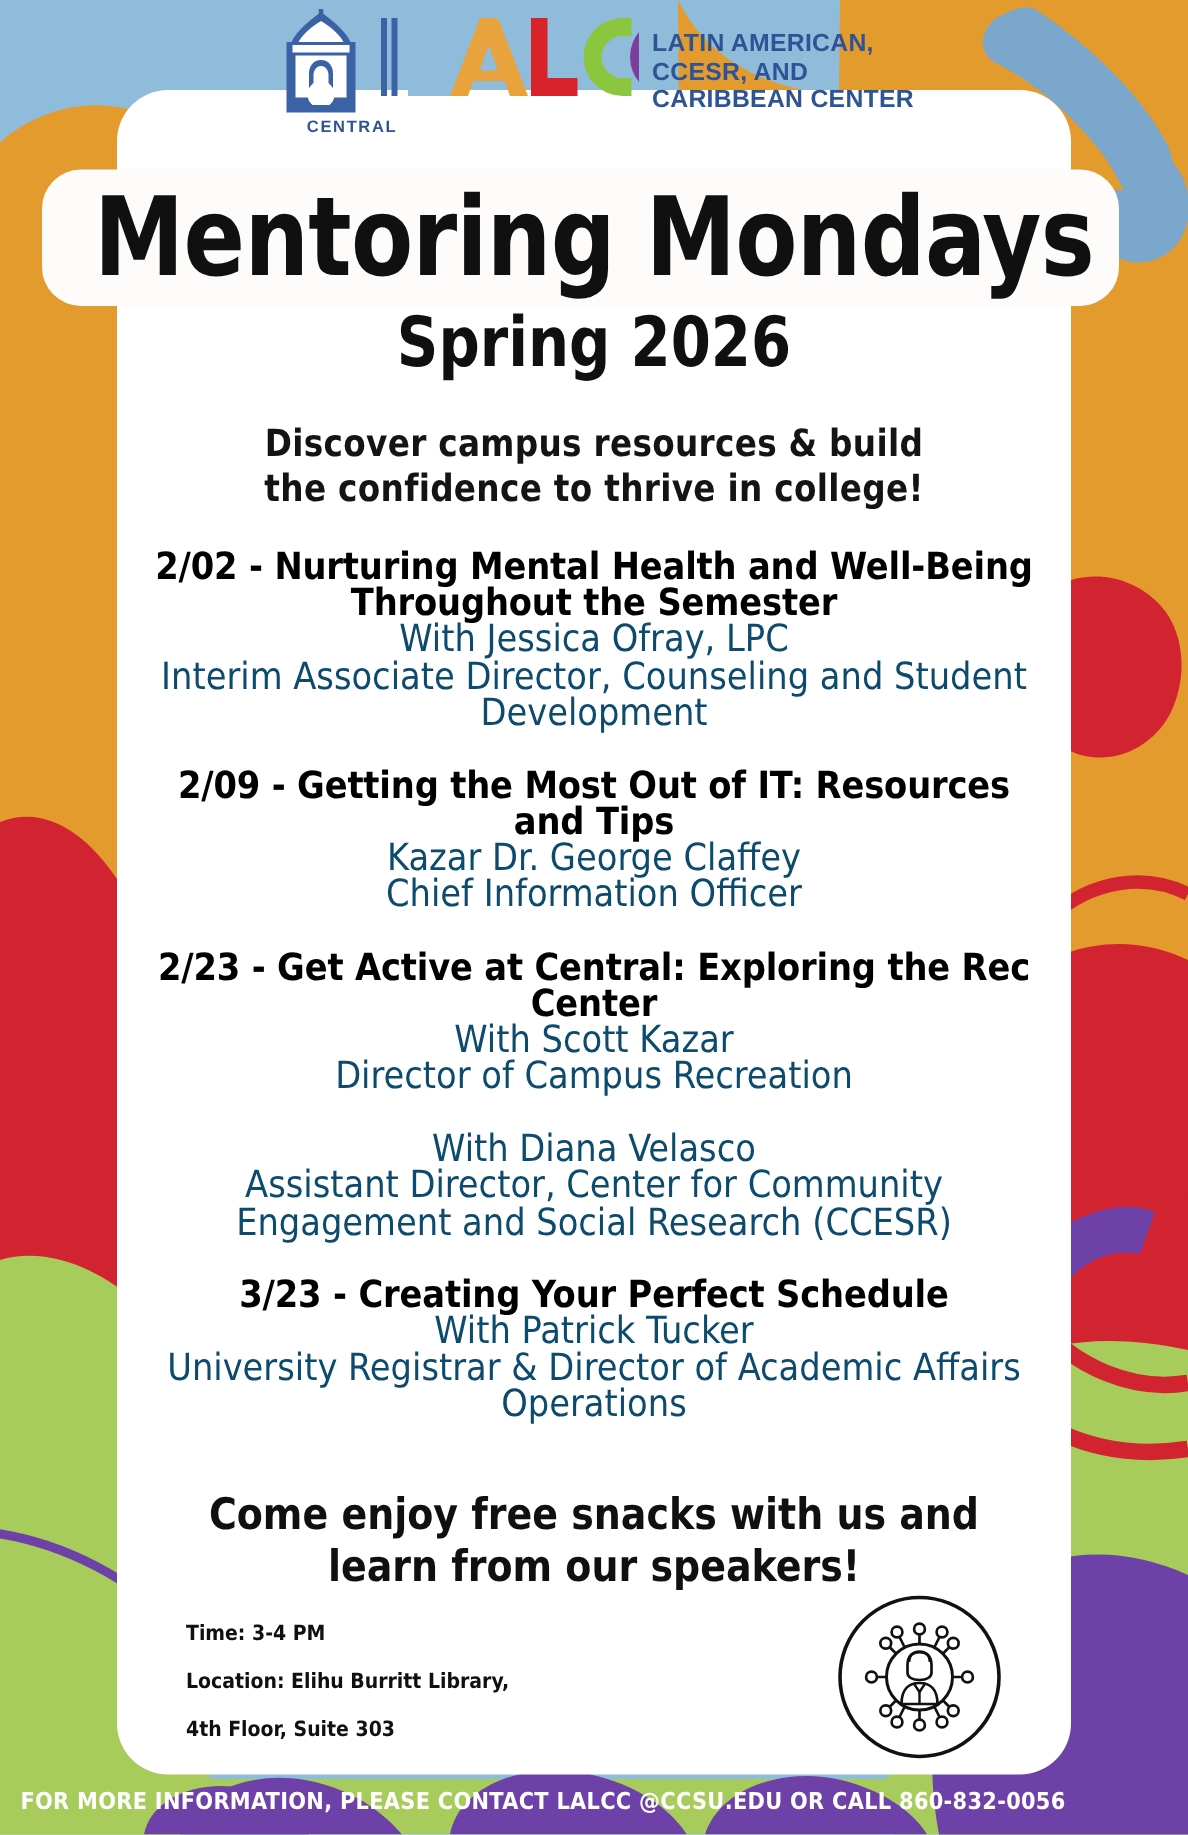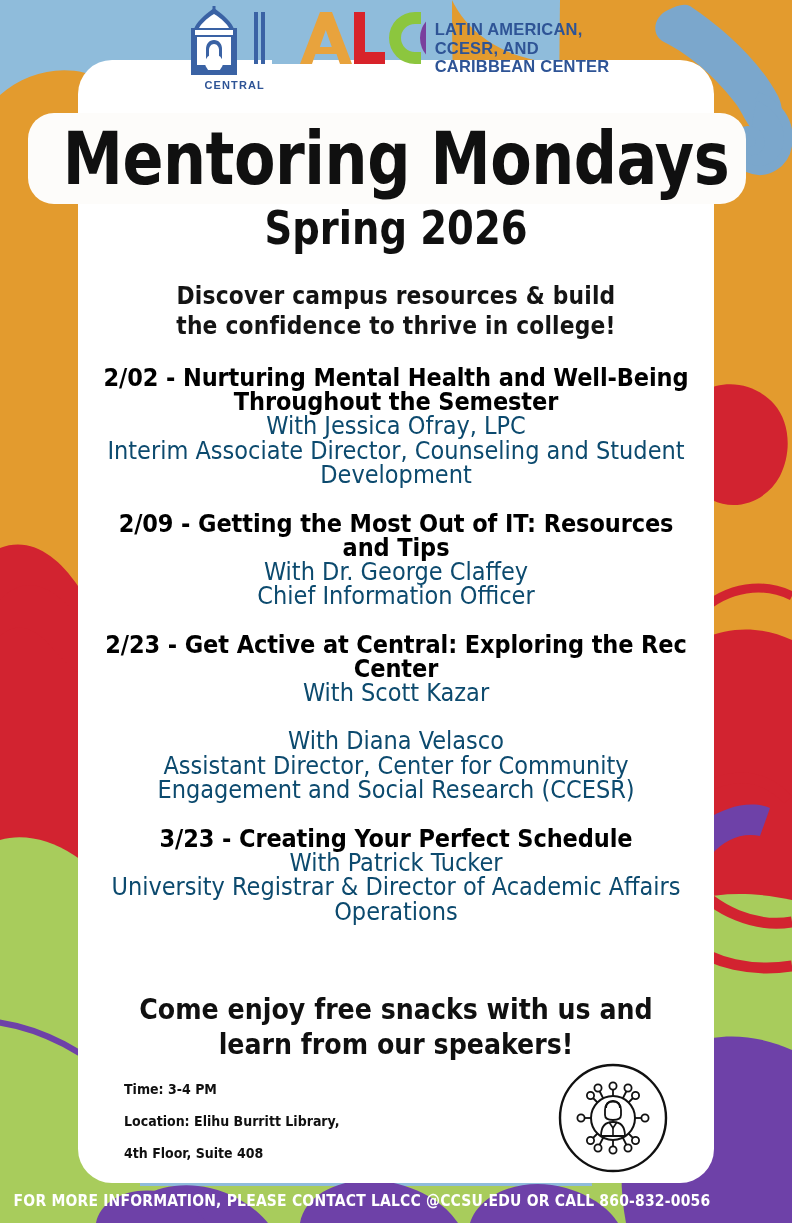--- a/index.html
+++ b/index.html
@@ -216,27 +216,28 @@
   <div class="sessions">
 
     <div class="session">
       <div class="s-title">2/02 - Nurturing Mental Health and Well-Being Throughout the Semester</div>
       <div class="s-line">With  Jessica Ofray, LPC</div>
       <div class="s-line">Interim Associate Director, Counseling and Student Development</div>
     </div>
 
     <div class="session">
       <div class="s-title">2/09 - Getting the Most Out of IT: Resources and Tips</div>
-      <div class="s-line">With Dr. George Claffey</div>
+      <div class="s-line">Kazar Dr. George Claffey</div>
       <div class="s-line">Chief Information Officer</div>
     </div>
 
     <div class="session">
       <div class="s-title">2/23 - Get Active at Central: Exploring the Rec Center</div>
       <div class="s-line">With Scott Kazar</div>
+      <div class="s-line">Director of Campus Recreation</div>
     </div>
 
     <div class="session">
       <div class="s-line">With Diana Velasco</div>
       <div class="s-line">Assistant Director, Center for Community Engagement and Social Research (CCESR)</div>
     </div>
 
     <div class="session">
       <div class="s-title">3/23 -  Creating Your Perfect Schedule</div>
       <div class="s-line">With Patrick Tucker</div>
@@ -246,21 +247,21 @@
   </div>
 
   <div class="cta">
     <div>Come enjoy free snacks with us and</div>
     <div>learn from our speakers!</div>
   </div>
 
   <div class="details">
     <div>Time: 3-4 PM</div>
     <div>Location: Elihu Burritt Library,</div>
-    <div>4th Floor, Suite 408</div>
+    <div>4th Floor, Suite 303</div>
   </div>
 
   <div class="badge">
     <svg width="112" height="112" viewBox="0 0 112 112" xmlns="http://www.w3.org/2000/svg">
       <circle cx="56" cy="56" r="53" fill="#ffffff" stroke="#111111" stroke-width="2.4"></circle>
       <g stroke="#111111" stroke-width="1.8" fill="none">
         <line x1="56" y1="56" x2="56" y2="26"></line>
         <line x1="56" y1="56" x2="77" y2="35"></line>
         <line x1="56" y1="56" x2="86" y2="56"></line>
         <line x1="56" y1="56" x2="77" y2="77"></line>

